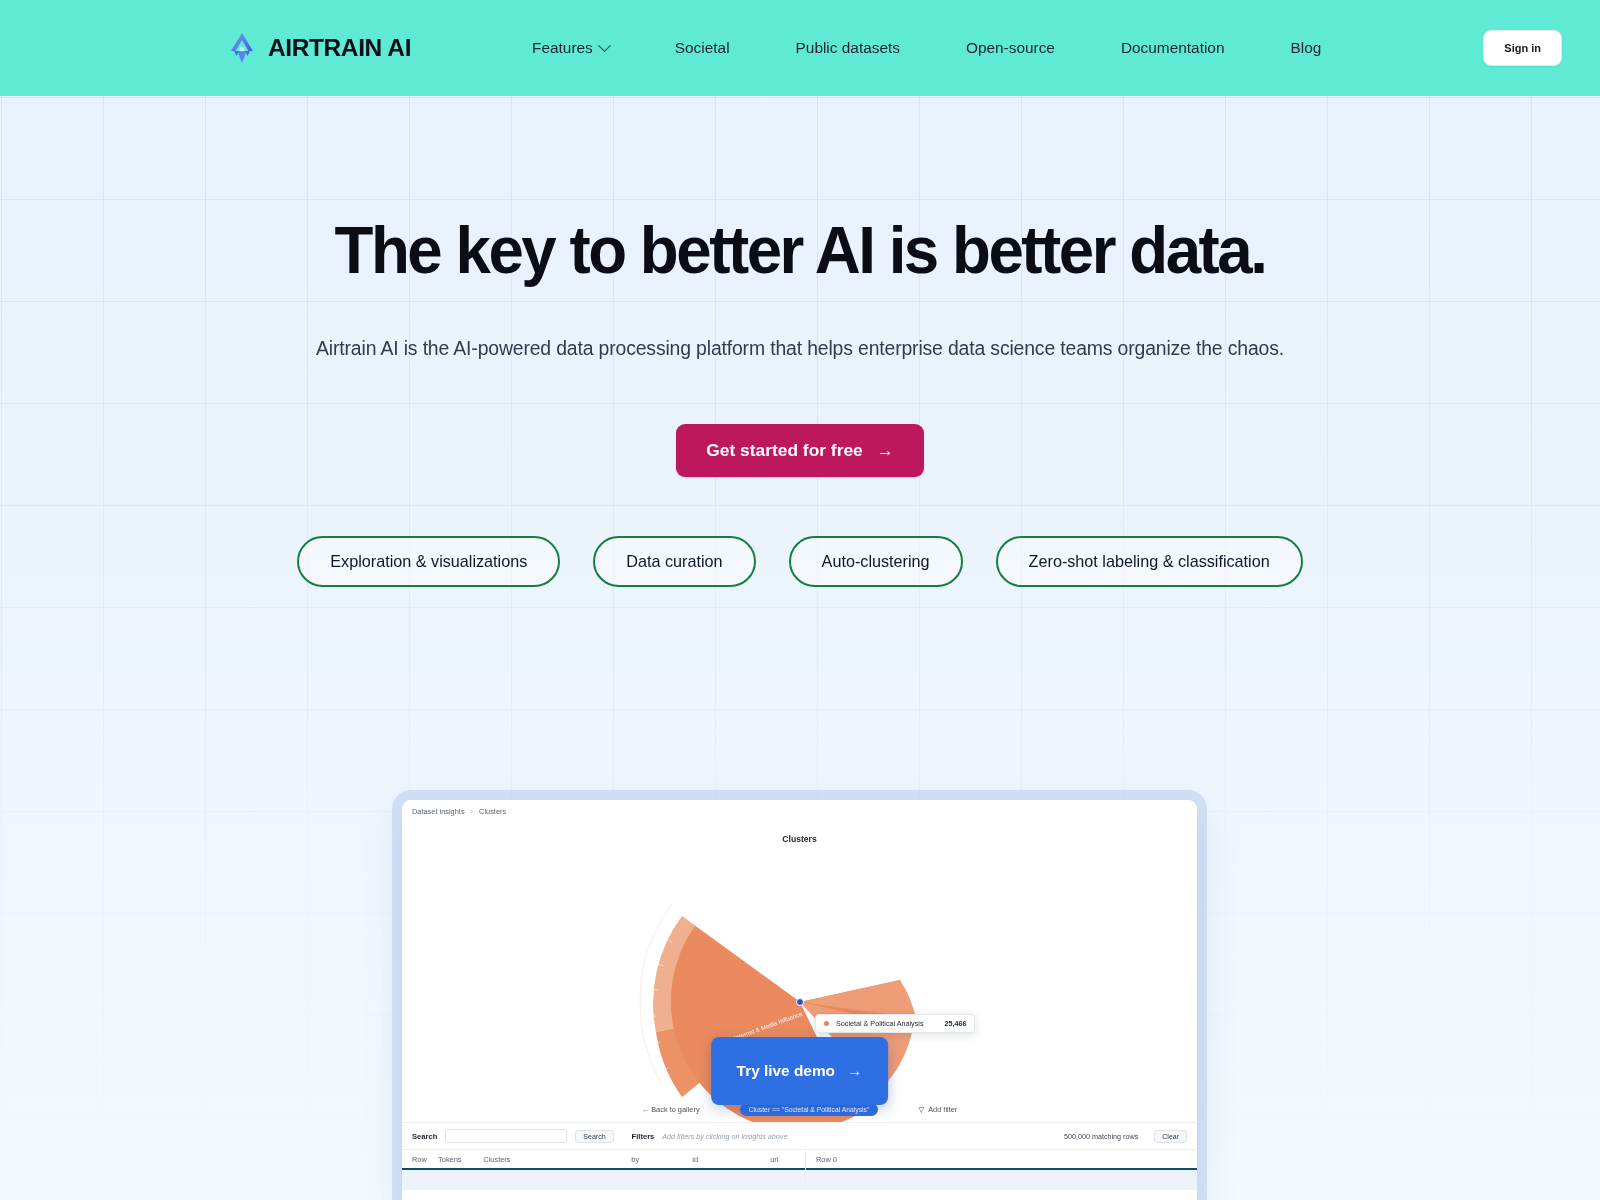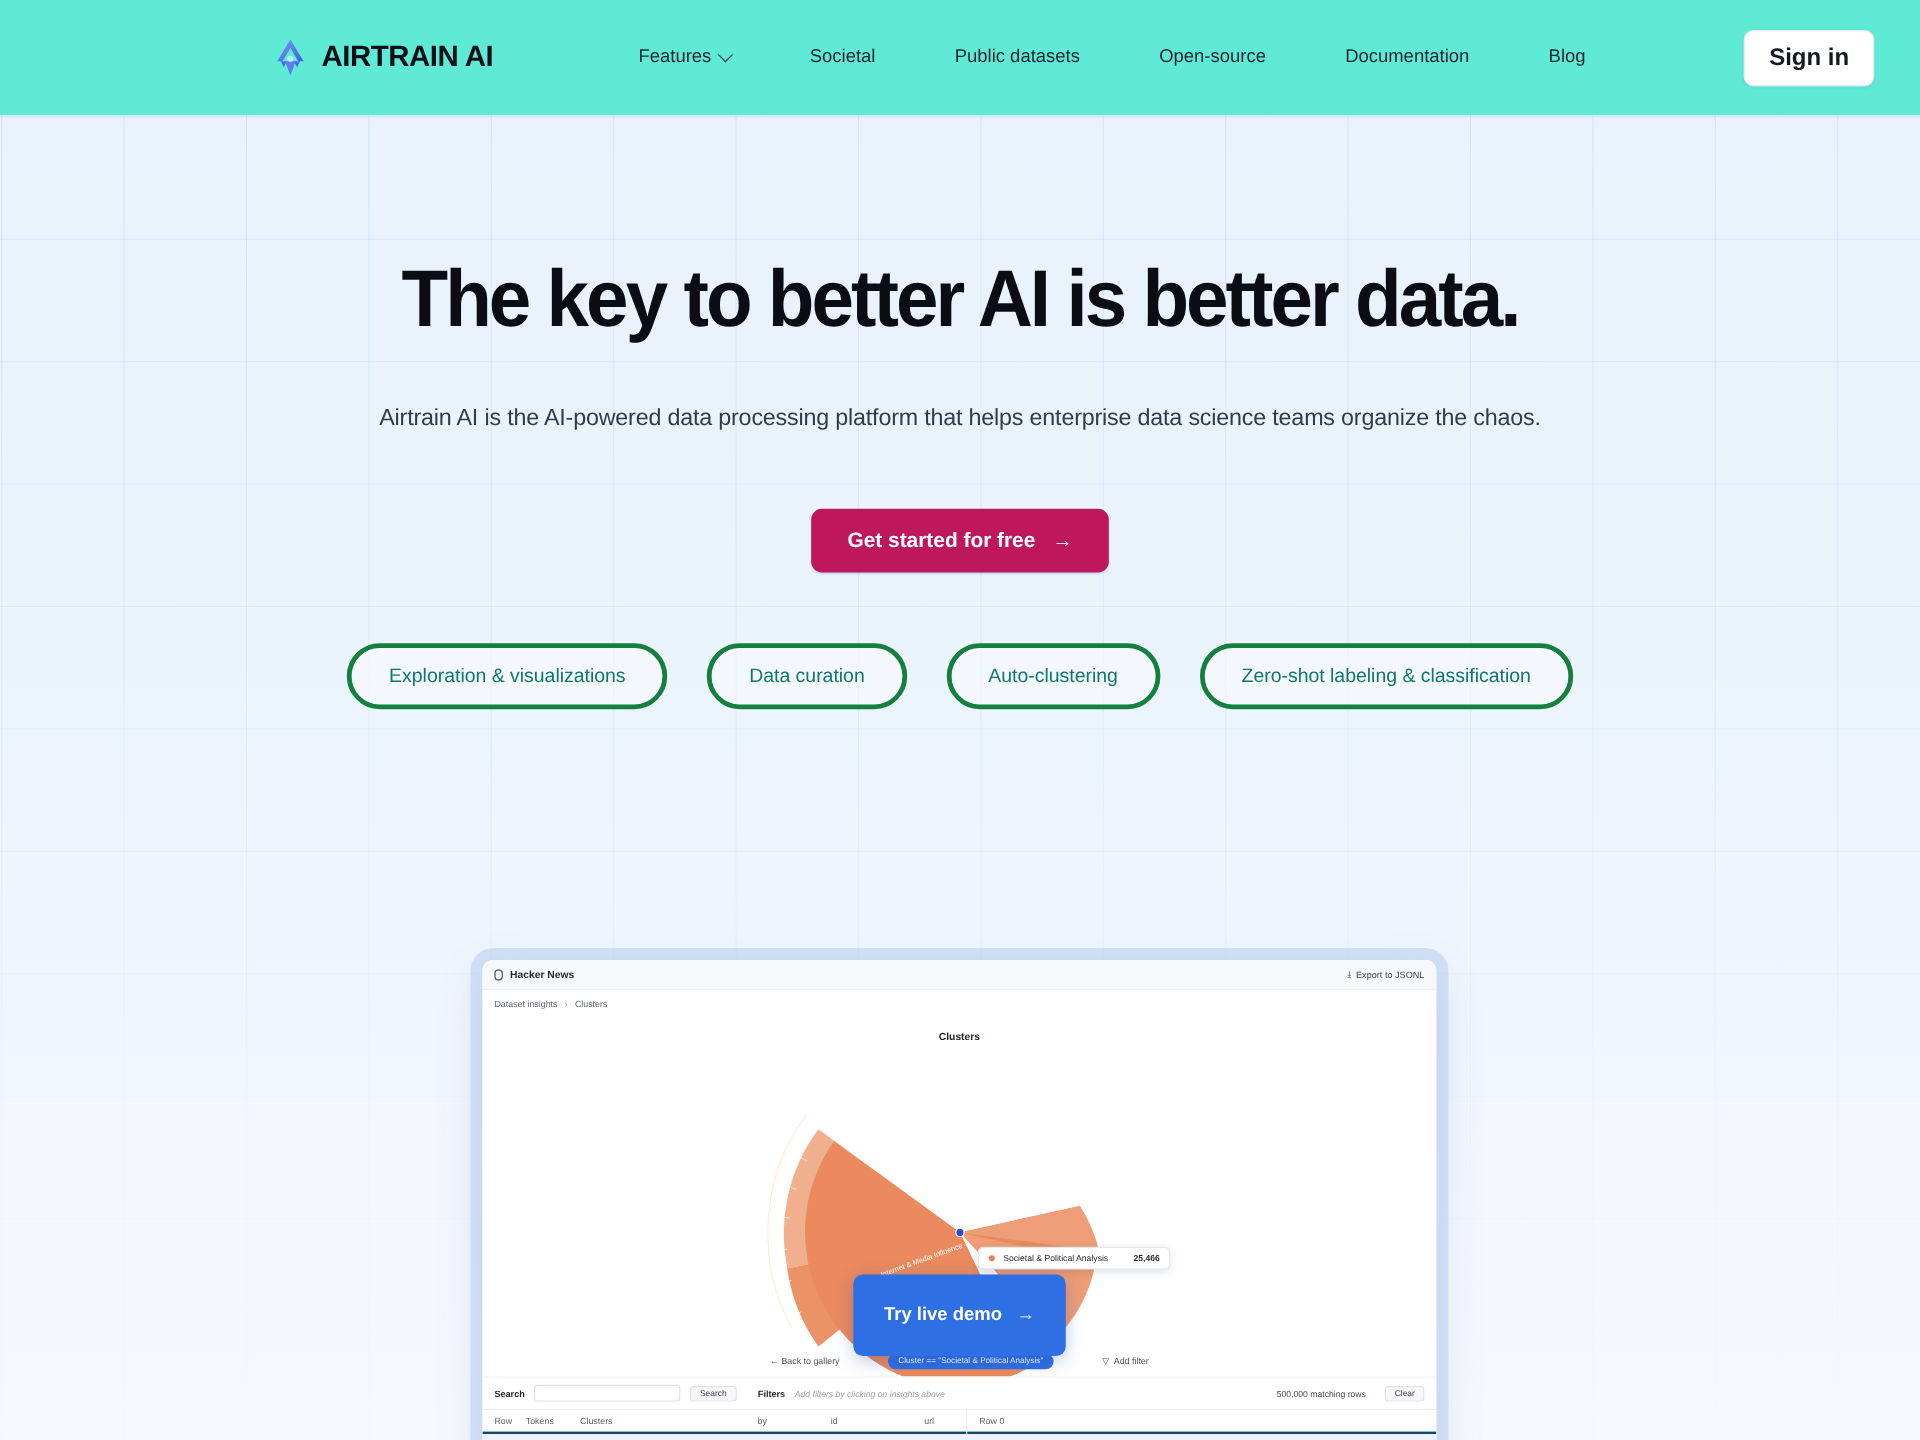--- a/index.html
+++ b/index.html
@@ -60,21 +60,21 @@
     width: 9px; height: 9px;
     border-right: 1.6px solid #37414f;
     border-bottom: 1.6px solid #37414f;
     transform: rotate(45deg) translate(-2px,-2px);
   }
   #signin-btn {
     margin-left: auto;
     background: #fff; color: #14181f;
     border: 1px solid #e2e8f0;
     border-radius: 8px;
-    font-size: 20px; font-weight: bold;
+    font-size: 11px; font-weight: bold;
     padding: 11px 20px;
     cursor: pointer;
     box-shadow: 0 1px 2px rgba(20,40,80,0.06);
     font-family: inherit;
   }
 
   
   #hero {
     position: relative; z-index: 4;
     text-align: center;
@@ -112,26 +112,26 @@
     font-size: 14.6px; color: #5b6877;
   }
   #demo-link { color: #5b6877; text-decoration: underline; cursor: pointer; }
 
   
   #pill-row {
     margin-top: 59px;
     display: flex; justify-content: center; gap: 33px;
   }
   .pill {
-    border: 4px solid #15803d;
+    border: 2px solid #15803d;
     background: rgba(255,255,255,0.45);
     border-radius: 999px;
     padding: 14px 31px;
     font-size: 16.2px;
-    color: #0f766e;
+    color: #0f172a;
     cursor: pointer;
     white-space: nowrap;
   }
 
   
   #app-card {
     position: absolute;
     left: 402px; top: 800px;
     width: 795px; height: 420px;
     background: #fff;
@@ -358,30 +358,20 @@
   <div id="pill-row">
     <div class="pill">Exploration &amp; visualizations</div>
     <div class="pill">Data curation</div>
     <div class="pill">Auto-clustering</div>
     <div class="pill">Zero-shot labeling &amp; classification</div>
   </div>
 </section>
 
 <div id="app-card">
 
-  <div id="app-topbar">
-    <div class="tb-left">
-      <span id="ds-icon"></span>
-      <span>Hacker News</span>
-    </div>
-    <div id="export-btn">
-      <span id="export-icon">⤓</span>
-      <span>Export to JSONL</span>
-    </div>
-  </div>
 
   <div id="breadcrumb">
     <span>Dataset insights</span>
     <span class="sep">›</span>
     <span>Clusters</span>
   </div>
 
   <div id="chart-region">
     <div id="chart-title">Clusters</div>
 

